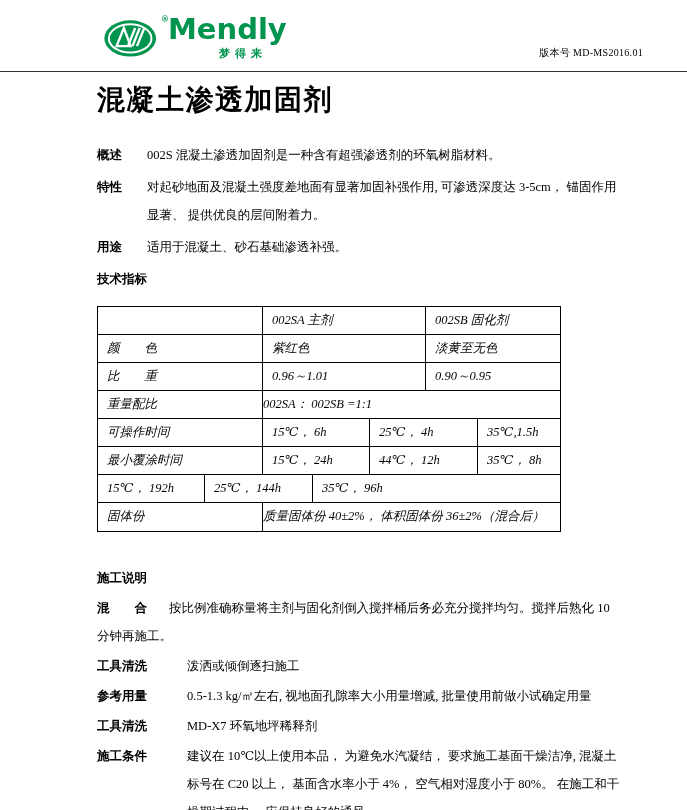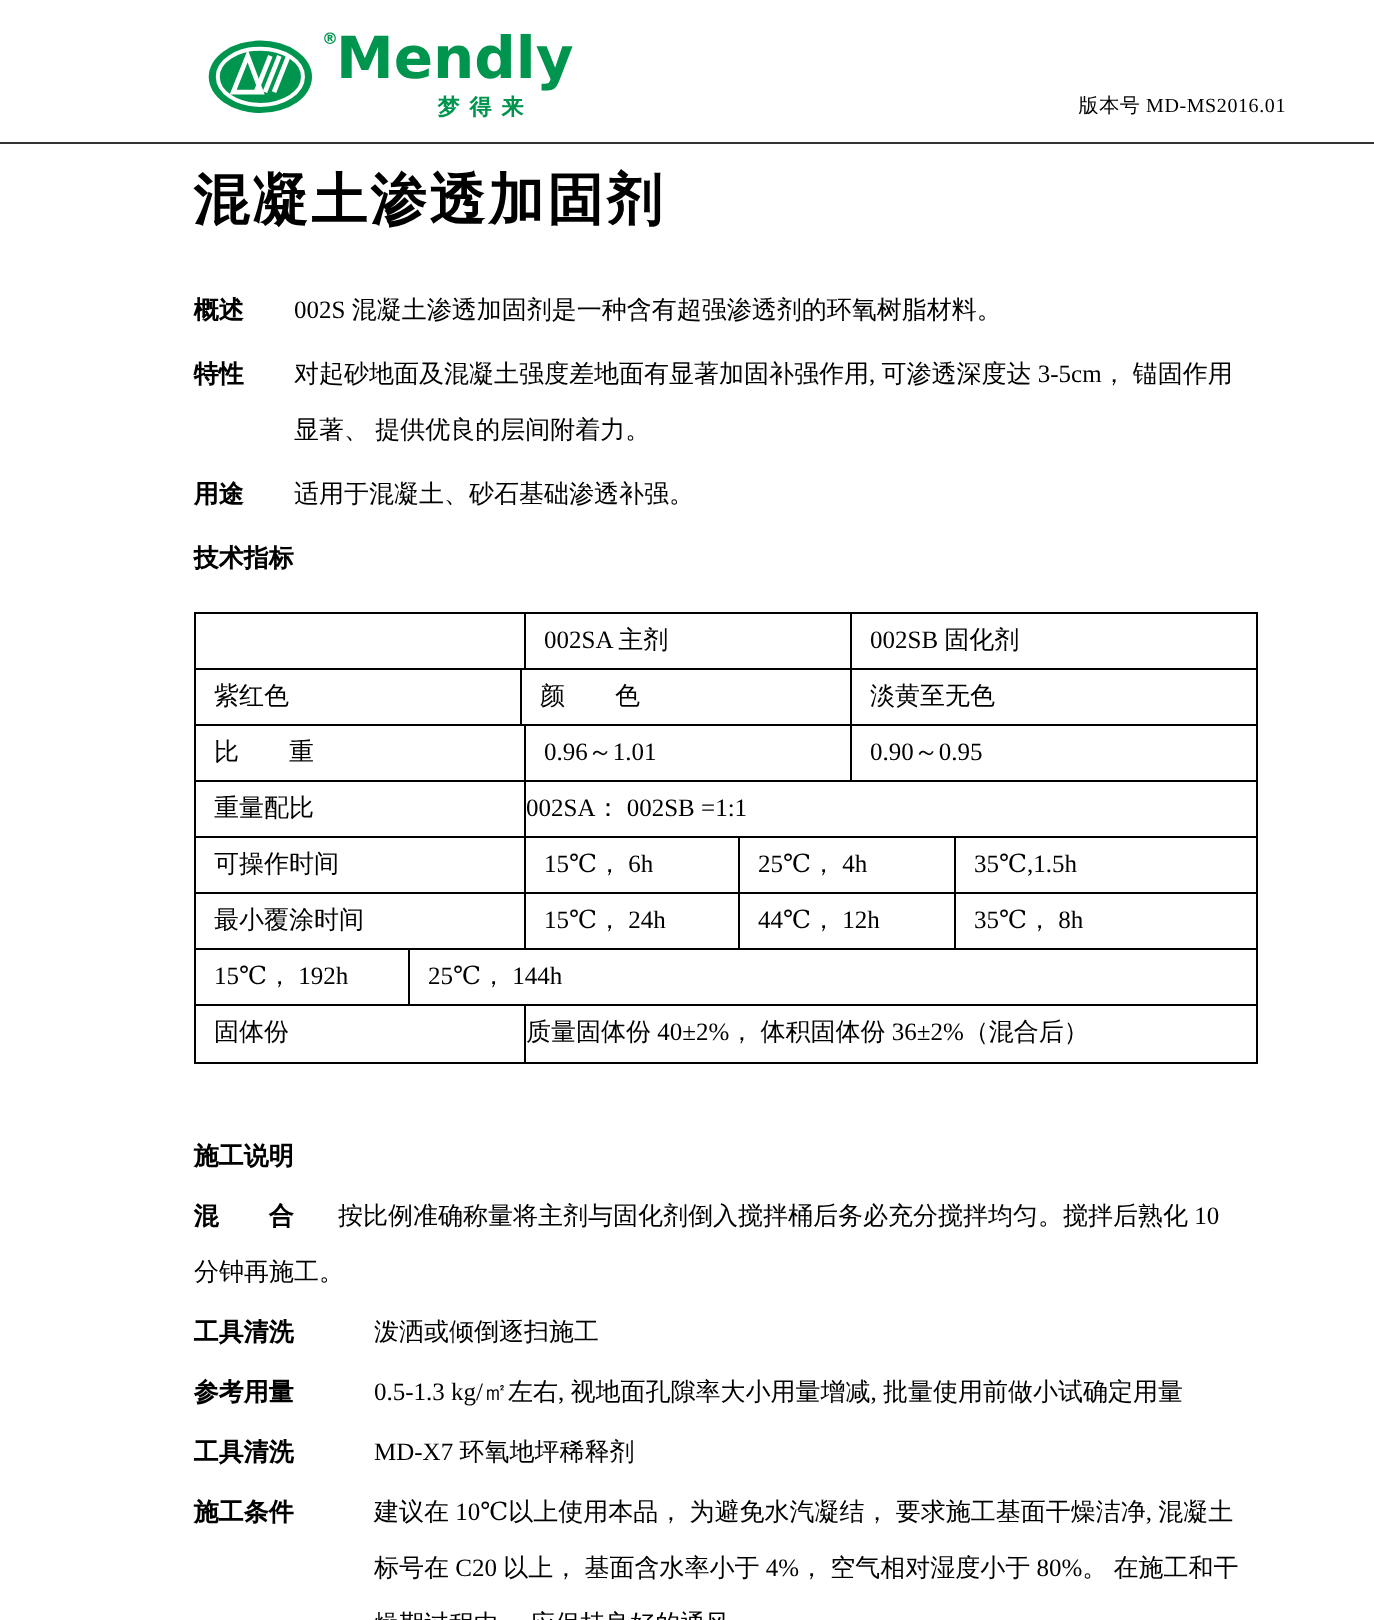--- a/index.html
+++ b/index.html
@@ -38,21 +38,21 @@
   .para { display:flex; line-height:28px; }
   .para .lbl { font-weight:bold; flex:0 0 50px; }
   .para .txt { flex:1; }
   .sec-intro { margin-top:22px; }
   .gap-sm { margin-top:4px; }
 
   .sub-heading { font-weight:bold; line-height:28px; }
   .tech-heading { margin-top:4px; }
 
   
-  .spec-table { width:532px; border:1px solid #000; margin-top:13px; }
+  .spec-table { width:464px; border:1px solid #000; margin-top:13px;font-style:italic; }
   .t-row { display:flex; height:28px; border-bottom:1px solid #000; }
   .t-row:last-child { border-bottom:none; }
   .t-cell {
     line-height:27px; padding-left:9px; overflow:hidden; white-space:nowrap;
     border-right:1px solid #000;
   }
   .t-cell:last-child { border-right:none; }
   .c-label { width:165px; }
   .c-a { width:163px; }
   .c-b { flex:1; }
@@ -115,22 +115,22 @@
 
   <div class="sub-heading tech-heading">技术指标</div>
 
   <div class="spec-table">
     <div class="t-row">
       <div class="t-cell c-label"></div>
       <div class="t-cell c-a">002SA 主剂</div>
       <div class="t-cell c-b">002SB 固化剂</div>
     </div>
     <div class="t-row">
+      <div class="t-cell c-label">颜　　色</div>
       <div class="t-cell c-a">紫红色</div>
-      <div class="t-cell c-label">颜　　色</div>
       <div class="t-cell c-b">淡黄至无色</div>
     </div>
     <div class="t-row">
       <div class="t-cell c-label">比　　重</div>
       <div class="t-cell c-a">0.96～1.01</div>
       <div class="t-cell c-b">0.90～0.95</div>
     </div>
     <div class="t-row">
       <div class="t-cell c-label">重量配比</div>
       <div class="t-cell c-span">002SA： 002SB =1:1</div>
@@ -143,20 +143,21 @@
     </div>
     <div class="t-row">
       <div class="t-cell c-label">最小覆涂时间</div>
       <div class="t-cell c-t1">15℃， 24h</div>
       <div class="t-cell c-t2">44℃， 12h</div>
       <div class="t-cell c-t3">35℃， 8h</div>
     </div>
     <div class="t-row">
       <div class="t-cell c-t1">15℃， 192h</div>
       <div class="t-cell c-t2">25℃， 144h</div>
+      <div class="t-cell c-t3">35℃， 96h</div>
     </div>
     <div class="t-row">
       <div class="t-cell c-label">固体份</div>
       <div class="t-cell c-span">质量固体份 40±2%， 体积固体份 36±2%（混合后）</div>
     </div>
   </div>
 
   <div class="sub-heading constr-heading">施工说明</div>
 
   <div class="mix-para">

